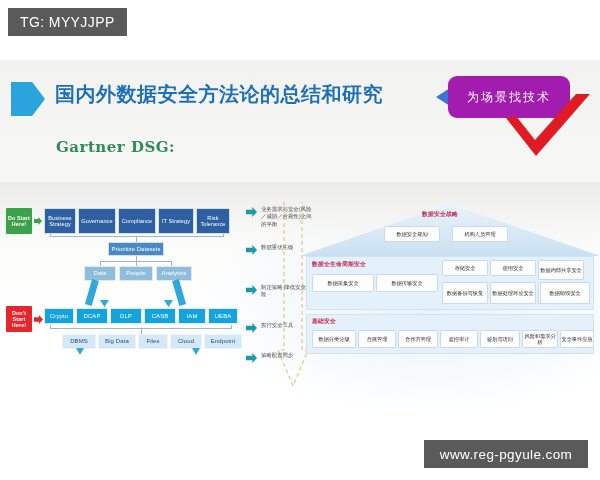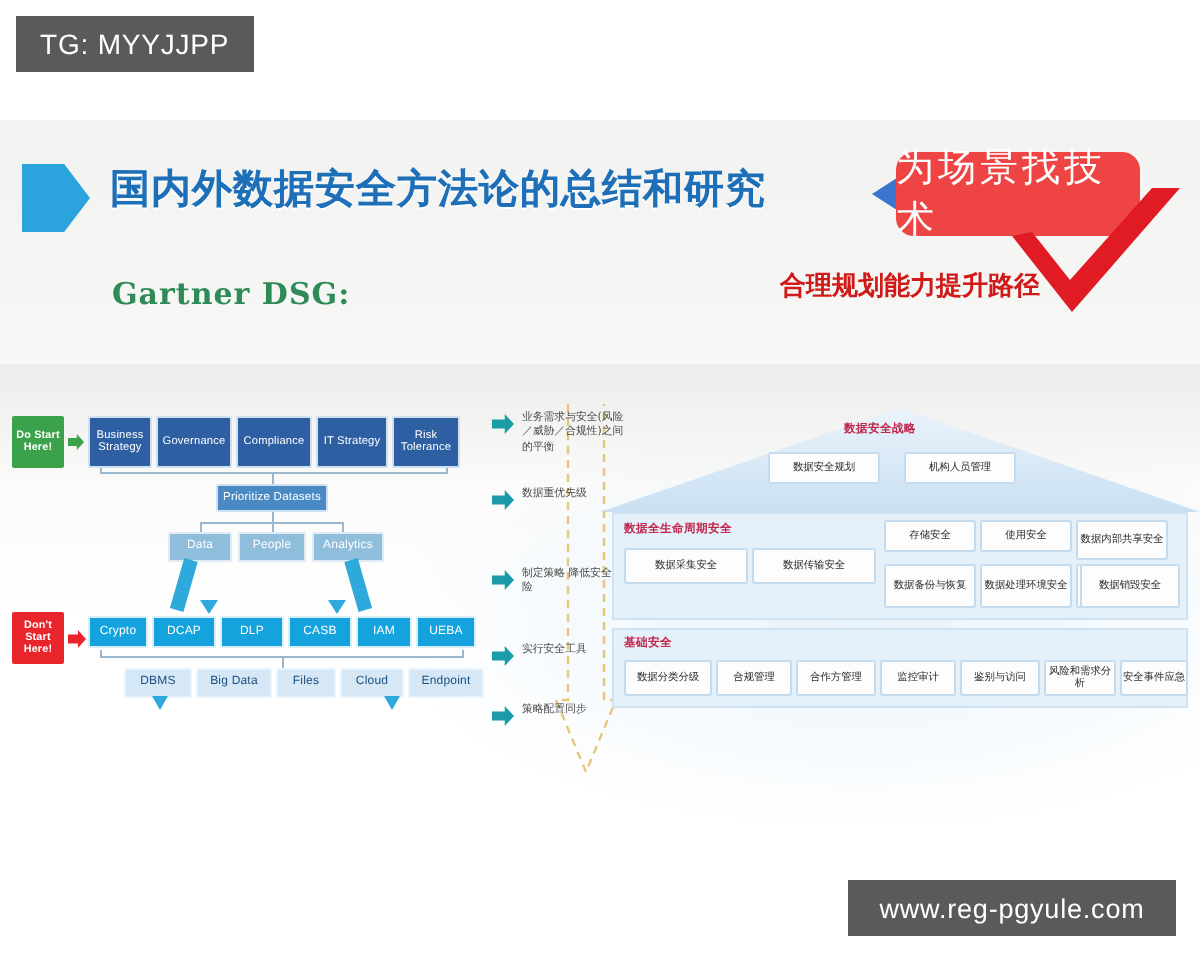--- a/index.html
+++ b/index.html
@@ -37,23 +37,23 @@
   }
   #title-text{
     position:absolute;left:44px;top:3px;
     font-family:"DejaVu Sans","Liberation Sans",sans-serif;
     font-size:20px;font-weight:bold;color:#1d6fb8;letter-spacing:.5px;
     text-shadow:0 1px 0 rgba(255,255,255,.9);
   }
   
   #callout{
     position:absolute;left:448px;top:76px;width:122px;height:42px;
-    background:#ef4444;border-radius:9px;
+    background:#a21caf;border-radius:9px;
     display:flex;align-items:center;justify-content:center;
-    color:#ffffff;font-size:19px;letter-spacing:2px;
+    color:#ffffff;font-size:12px;letter-spacing:2px;
     font-family:"DejaVu Sans","Liberation Sans",sans-serif;
   }
   #callout-tail{
     position:absolute;left:436px;top:88px;width:14px;height:18px;
     background:#3a76d0;clip-path:polygon(100% 0,100% 100%,0 50%);
   }
   #check{position:absolute;left:500px;top:92px;width:96px;height:72px;}
 
   
   .hd{position:absolute;font-family:"DejaVu Serif","Liberation Serif",serif;}
@@ -124,21 +124,20 @@
 <div id="callout-tail"></div>
 <div id="callout">为场景找技术</div>
 <svg id="check" viewBox="0 0 96 72">
   <path d="M6 26 L36 64 L90 2 L76 2 L35 48 L16 24 Z" fill="#e01b24"></path>
 </svg>
 
 <div class="hd" id="hd-left">
   <div class="l1">Gartner DSG:</div>
 </div>
 <div class="hd" id="hd-right">
-  <div class="l3 ind">合理规划能力提升路径</div>
 </div>
 
 <div id="gartner">
 
   <div class="gbox g-green" style="left:6px;top:8px;width:26px;height:26px;">Do Start Here!</div>
   <div class="greenarrow" style="left:34px;top:17px;"></div>
 
   <div class="gbox g-dark" style="left:44px;top:8px;width:32px;height:26px;">Business Strategy</div>
   <div class="gbox g-dark" style="left:78px;top:8px;width:38px;height:26px;">Governance</div>
   <div class="gbox g-dark" style="left:118px;top:8px;width:38px;height:26px;">Compliance</div>

